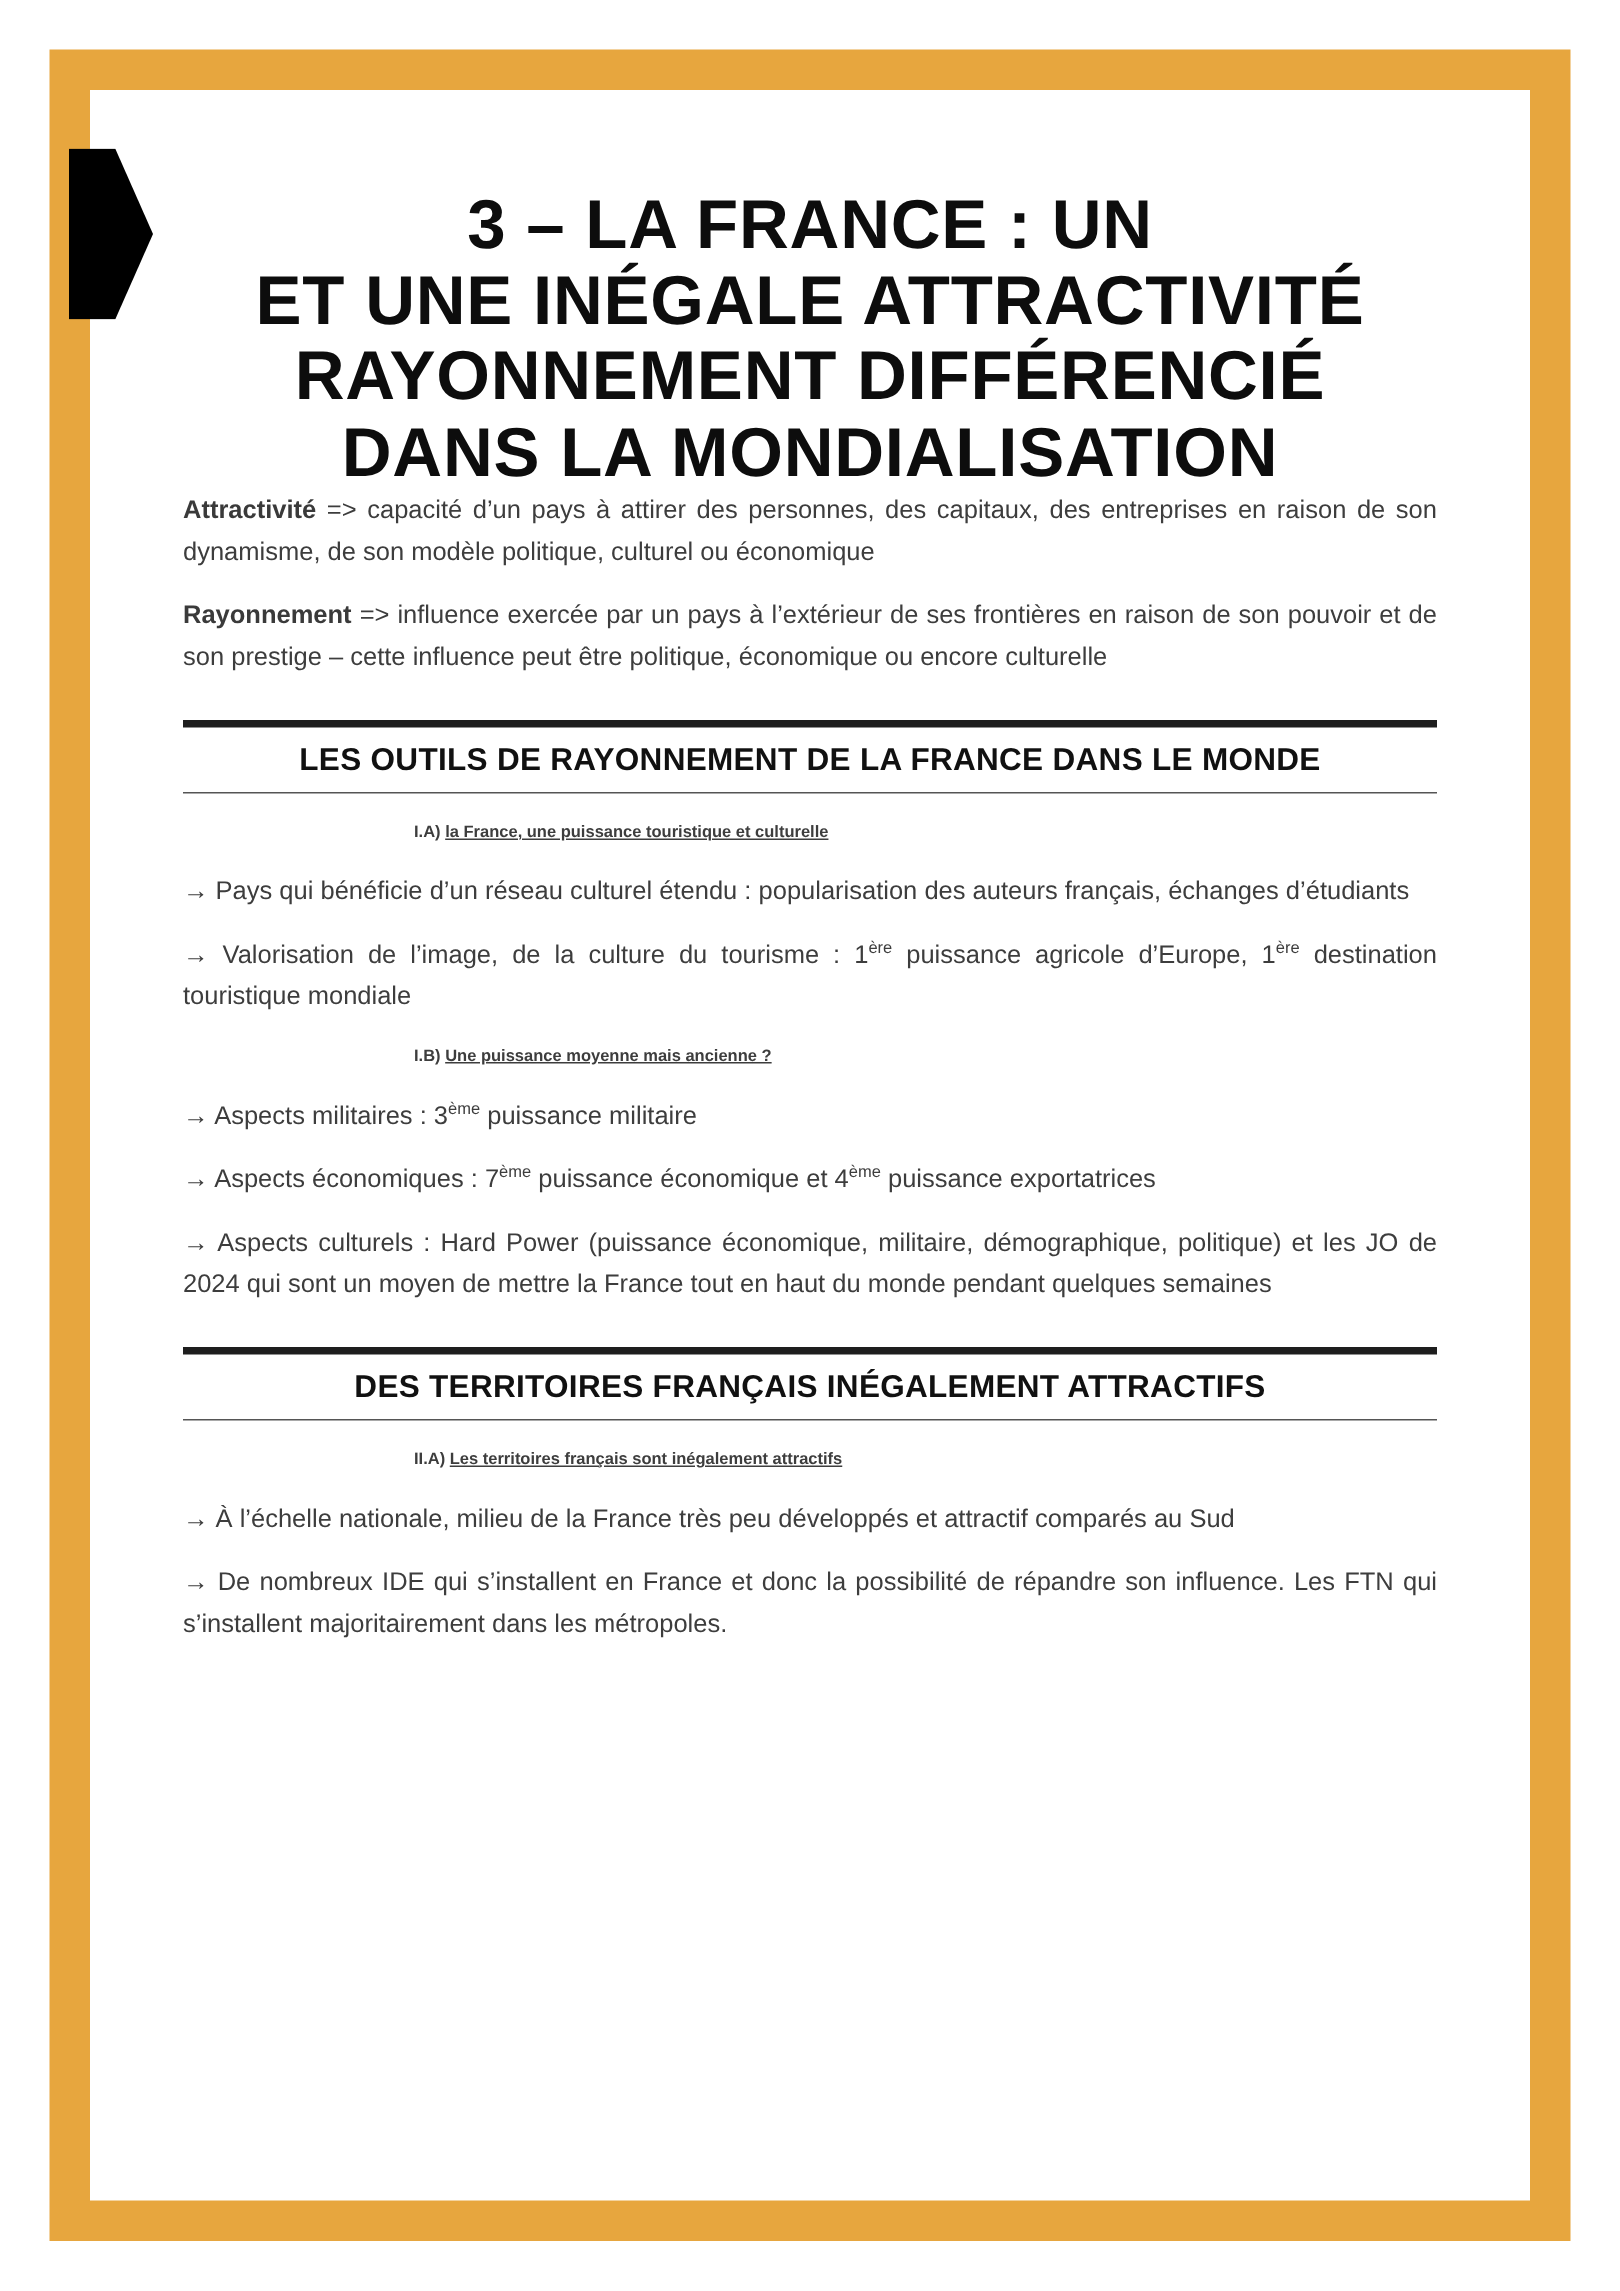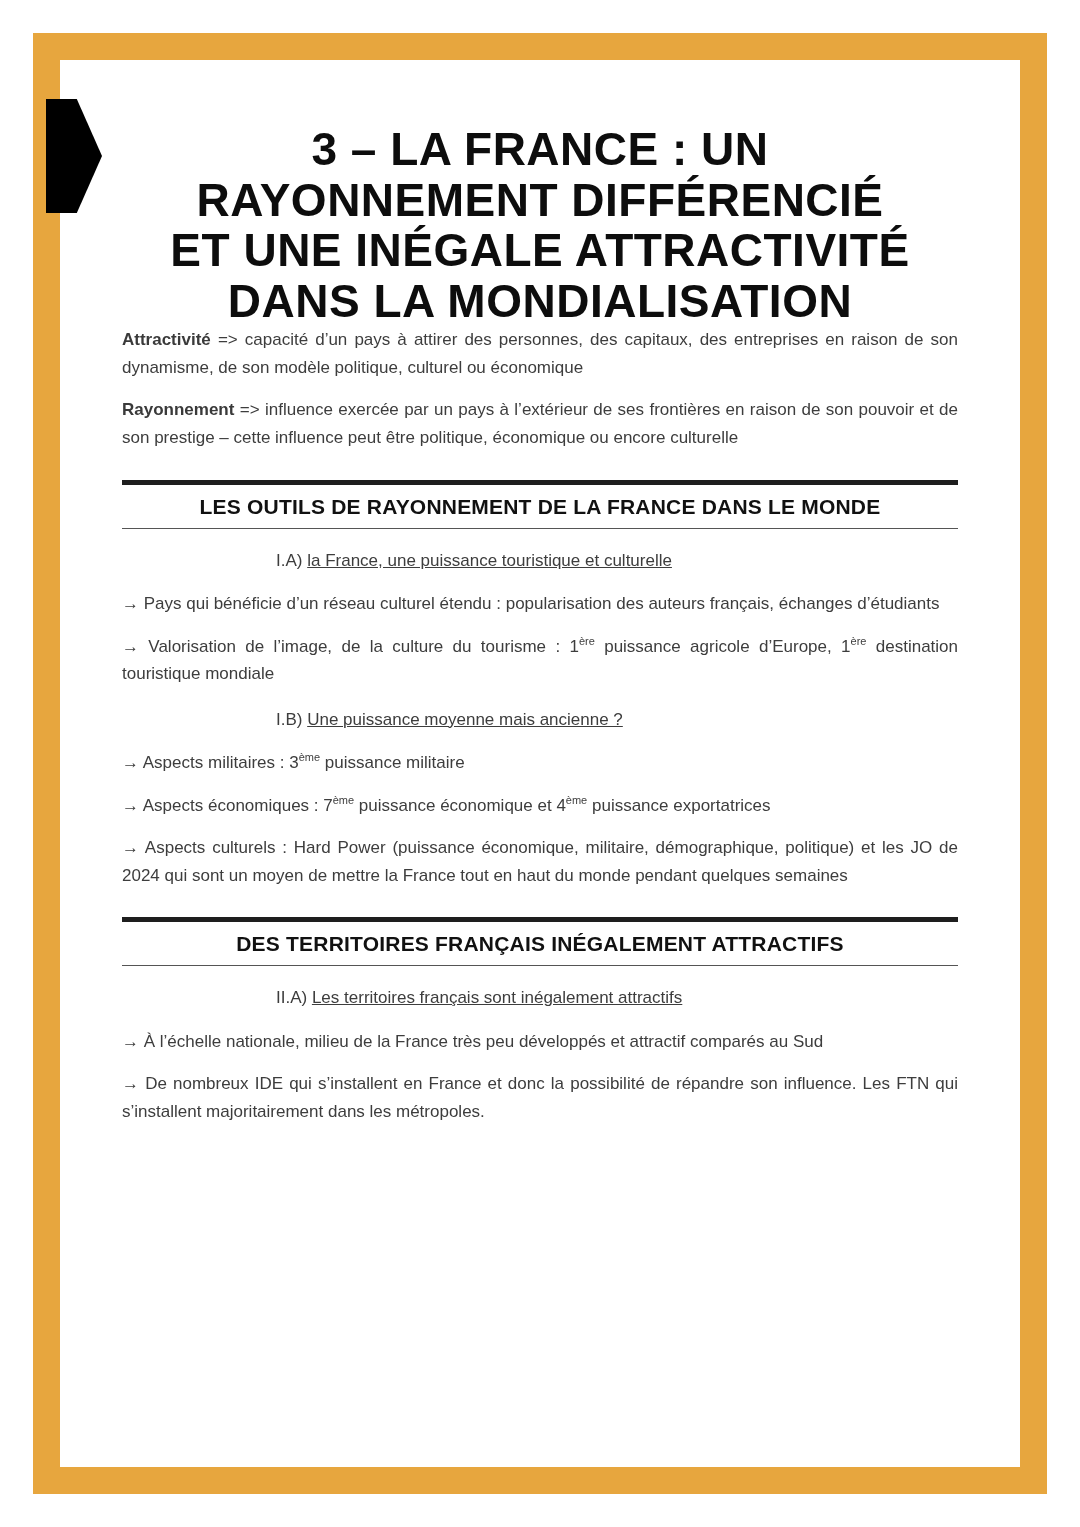--- a/index.html
+++ b/index.html
@@ -60,43 +60,44 @@
   }
   .para {
     font-size: 17px;
     color: #3d3d3d;
     line-height: 1.62;
     text-align: justify;
     margin-bottom: 15px;
   }
   .term { font-weight: bold; color: #3a3a3a; }
   .sub {
-    font-size: 17px;
+    font-size: 11px;
     color: #3d3d3d;
     line-height: 1.62;
     margin: 18px 0 16px 154px;
+    font-weight: bold;
   }
   .sub .u { text-decoration: underline; }
   sup {
     font-size: 11px;
     line-height: 0;
     vertical-align: super;
   }
 </style>
 </head>
 <body>
 
 <div class="page">
   <div class="frame">
     <div class="content">
 
       <h1 class="title">
         <span>3 – LA FRANCE : UN</span>
+        <span>ET UNE INÉGALE ATTRACTIVITÉ</span>
         <span>RAYONNEMENT DIFFÉRENCIÉ</span>
-        <span>ET UNE INÉGALE ATTRACTIVITÉ</span>
         <span>DANS LA MONDIALISATION</span>
       </h1>
 
 
       <p class="para"><strong class="term">Attractivité</strong><span> =&gt; capacité d’un pays à attirer des personnes, des capitaux, des entreprises en raison de son dynamisme, de son modèle politique, culturel ou économique</span></p>
 
       <p class="para"><strong class="term">Rayonnement</strong><span> =&gt; influence exercée par un pays à l’extérieur de ses frontières en raison de son pouvoir et de son prestige – cette influence peut être politique, économique ou encore culturelle</span></p>
 
       <div class="section-head">LES OUTILS DE RAYONNEMENT DE LA FRANCE DANS LE MONDE</div>
 

